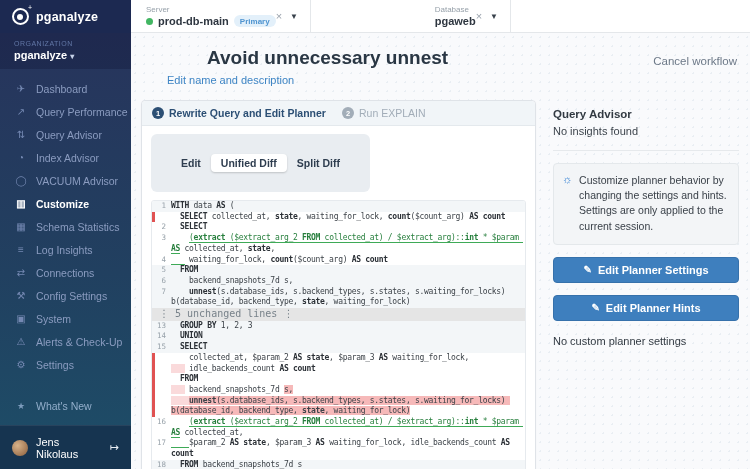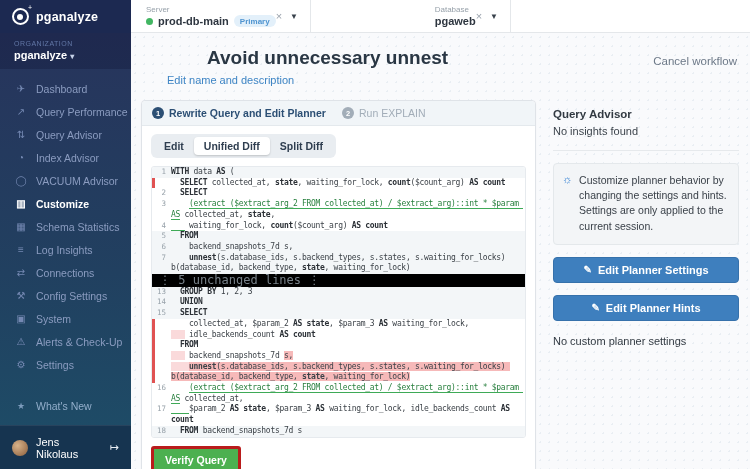--- a/index.html
+++ b/index.html
@@ -43,33 +43,33 @@
   .cancel-link { position:absolute; right:13px; top:22px; font-size:11.5px; color:#6d7988; cursor:pointer;}
 
   .card { position:absolute; left:10px; top:67px; width:395px; background:#fff; border:1px solid #dfe3e8; border-radius:4px; box-shadow:0 1px 2px rgba(20,40,60,.04);}
   .steps { height:25px; background:#f1f5f8; border-bottom:1px solid #e4e9ed; border-radius:4px 4px 0 0; display:flex; align-items:center; gap:16px; padding-left:10px;}
   .step { display:flex; align-items:center; gap:5px; cursor:pointer;}
   .step-circle { width:12px; height:12px; border-radius:50%; color:#fff; font-size:7.5px; font-weight:bold; display:flex; align-items:center; justify-content:center;}
   .step.active .step-circle{ background:#2c4f74;} .step.active .step-label{ color:#2c4f74; font-weight:bold;}
   .step:not(.active) .step-circle{ background:#a2adb8;} .step:not(.active) .step-label{ color:#a2adb8;}
   .step-label { font-size:10.5px;}
   .card-body { padding:8px 9px 9px;}
-  .tabs { display:inline-flex; background:#e9edf1; border-radius:6px; padding:3px;}
+  .tabs { display:inline-flex; background:#e9edf1; border-radius:6px; padding:20px;}
   .tab { padding:3px 10px; font-size:10.5px; font-weight:600; color:#2e3d4f; border-radius:4px; cursor:pointer;}
   .tab.active { background:#fff; box-shadow:0 1px 2px rgba(0,0,0,.18);}
   .codebox { margin-top:8px; border:1px solid #e6eaee; border-radius:3px; overflow:hidden; font-family:"DejaVu Sans Mono", monospace; font-size:8px; letter-spacing:-0.3px; line-height:10.7px; color:#3c4248;}
   .crow { display:flex; position:relative; background:#fff;}
   .crow.ctx { background:#f3f6f8;}
-  .crow.fold { background:#000000; color:#78828a; padding:1px 0 1px 7px; font-size:12px; letter-spacing:0;}
+  .crow.fold { background:#e5e5e5; color:#78828a; padding:1px 0 1px 7px; font-size:10px; letter-spacing:0;}
   .crow.del::before { content:""; position:absolute; left:0; top:0; bottom:0; width:2.5px; background:#e05252;}
   .gut { width:19px; flex:none; text-align:right; padding-right:5px; color:#98a2aa; font-size:7.5px; letter-spacing:0;}
   .cd { flex:1; white-space:pre-wrap; word-break:break-word; padding-right:3px;}
   .sk { font-weight:bold; color:#2b3036;}
   .sg { color:#277f3d; border-bottom:1px solid #3eaa57;}
-  .sgk { color:#277f3d; border-bottom:1px solid #3eaa57; font-weight:normal;}
+  .sgk { color:#277f3d; border-bottom:1px solid #3eaa57; font-weight:bold;}
   .sgi { border-bottom:1.5px solid #3eaa57;}
   .sr { background:#f6b9b9;}
   .srk { background:#f6b9b9; font-weight:bold;}
   .sri { background:#fadadb;}
   .verify-btn { margin-top:8px; display:inline-block; background:#4cb050; border:3px solid #b91c1c; color:#fff; font-size:10.5px; font-weight:bold; padding:5px 11px; border-radius:3px; cursor:pointer;}
 
   .advisor { position:absolute; left:422px; top:75px; width:186px;}
   .adv-title { font-size:11.5px; font-weight:bold; color:#323a42;}
   .adv-sub { font-size:11px; color:#3c444c; margin-top:5px;}
   .adv-divider { border:none; border-top:1px solid #e6e9ec; margin:13px 0 12px;}

